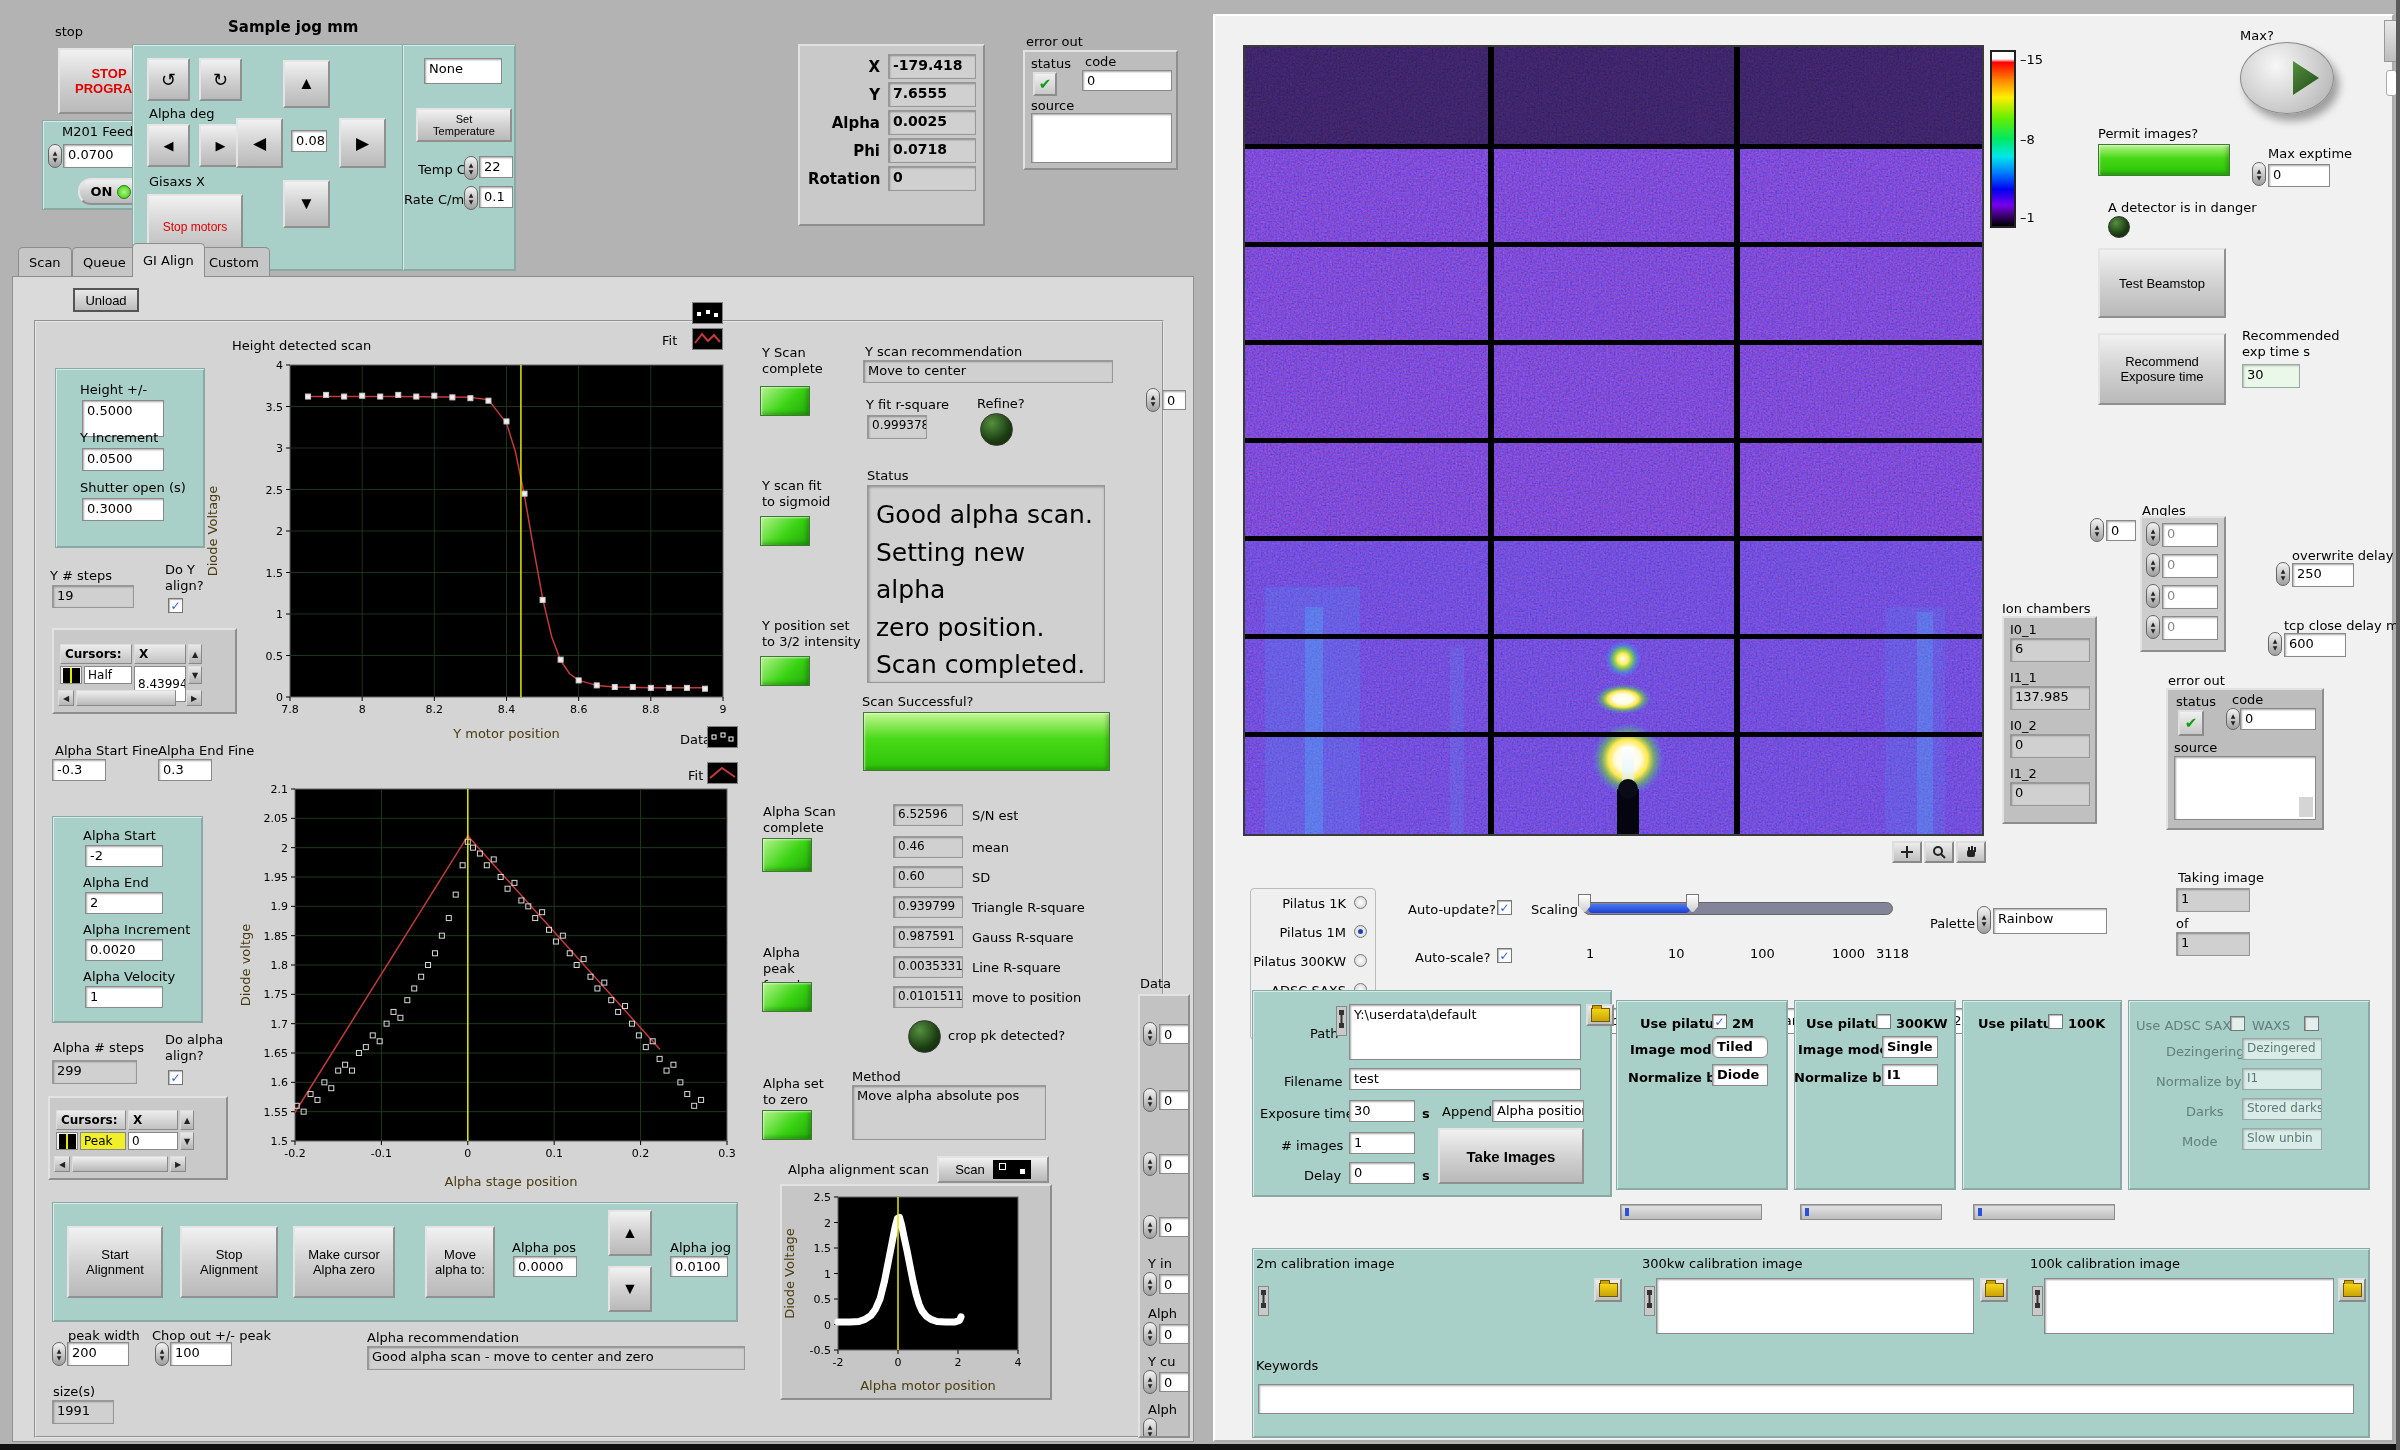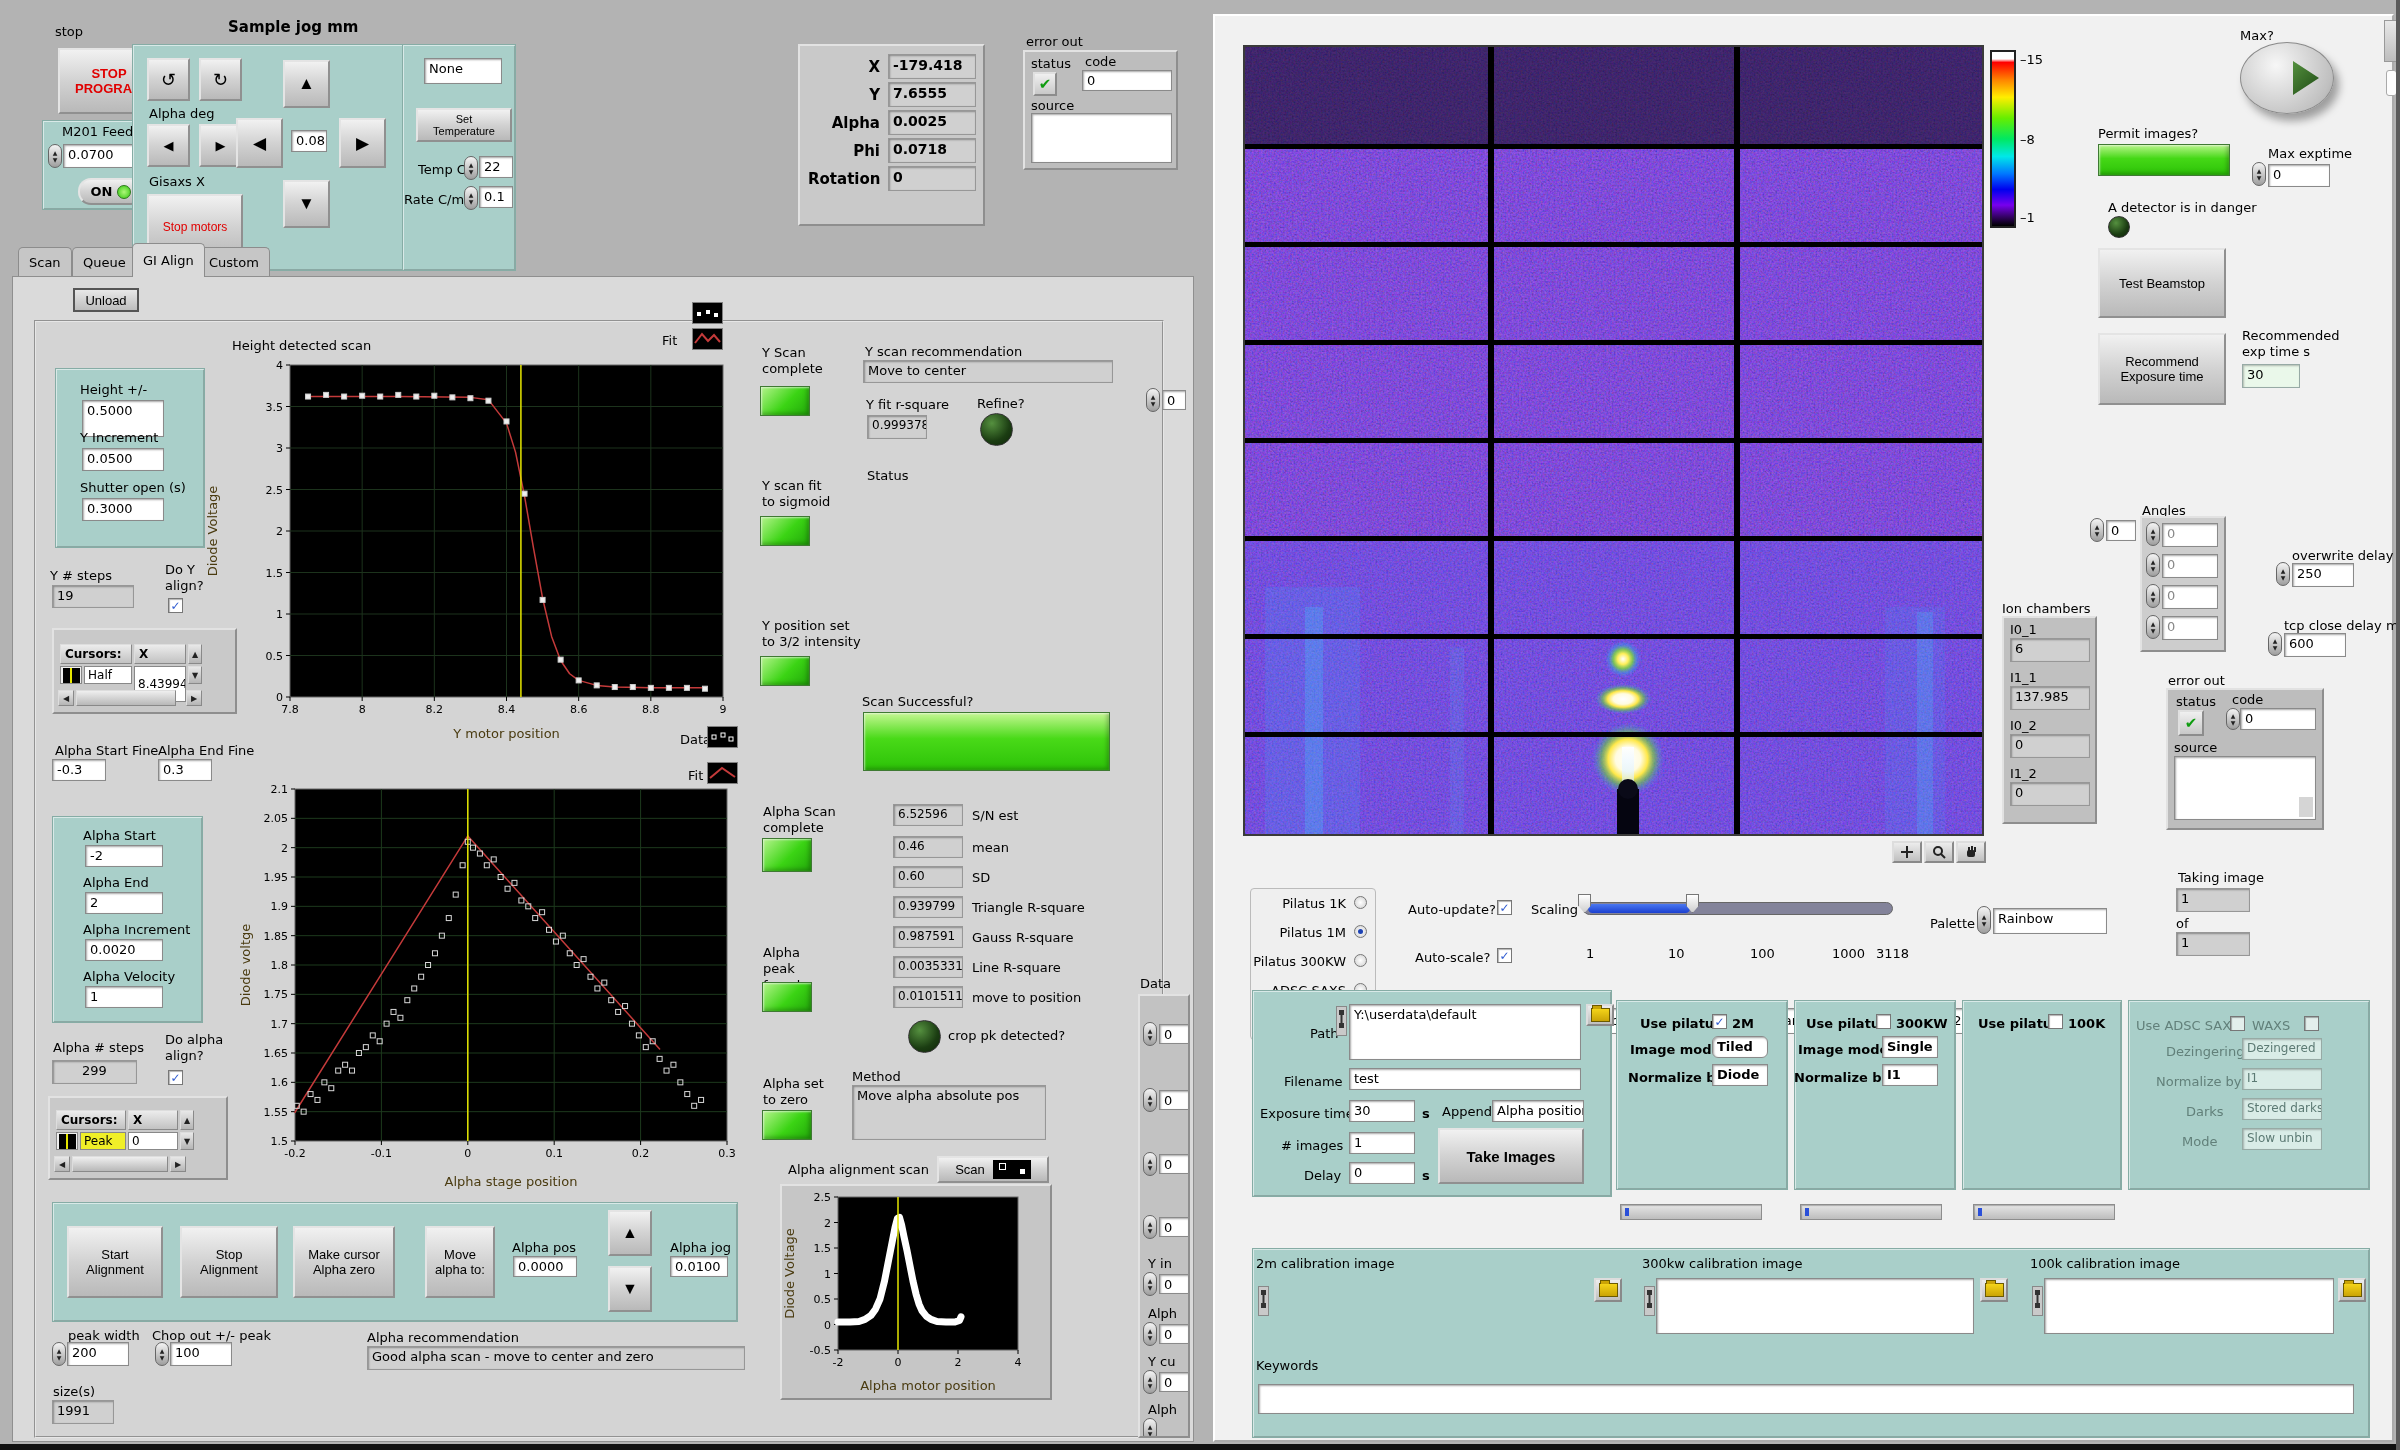--- a/index.html
+++ b/index.html
@@ -265,21 +265,21 @@
   <div class="lbl" style="left:83px;top:828px;">Alpha Start</div>
   <div class="fieldw" style="left:85px;top:845px;width:78px;height:22px;">-2</div>
   <div class="lbl" style="left:83px;top:875px;">Alpha End</div>
   <div class="fieldw" style="left:85px;top:892px;width:78px;height:22px;">2</div>
   <div class="lbl" style="left:83px;top:922px;">Alpha Increment</div>
   <div class="fieldw" style="left:85px;top:939px;width:78px;height:22px;">0.0020</div>
   <div class="lbl" style="left:83px;top:969px;">Alpha Velocity</div>
   <div class="fieldw" style="left:85px;top:986px;width:78px;height:22px;">1</div>
 
   <div class="lbl" style="left:53px;top:1040px;">Alpha # steps</div>
-  <div class="fieldg" style="left:52px;top:1060px;width:85px;height:24px;text-align:center;">299</div>
+  <div class="fieldg" style="left:52px;top:1060px;width:85px;height:24px;">299</div>
   <div class="lblw" style="left:165px;top:1032px;width:64px;">Do alpha align?</div>
   <div class="chk" style="left:168px;top:1070px;">✓</div>
 
   <div class="cursframe" style="left:48px;top:1096px;width:180px;height:84px;"></div>
   <div class="curshead bold" style="left:56px;top:1110px;width:70px;height:20px;">Cursors:</div>
   <div class="curshead bold" style="left:128px;top:1110px;width:50px;height:20px;">X</div>
   <div class="curscell" style="left:56px;top:1132px;width:22px;height:18px;background:#eee;">
       <span class="cursoricon" style="left:2px;top:1px;"></span>
     </div>
   <div class="curscell" style="left:80px;top:1132px;width:46px;height:18px;background:#f0ef28;">Peak</div>
@@ -434,20 +434,26 @@
   <div class="fieldg" style="left:867px;top:415px;width:60px;height:24px;font-size:12px;">0.999378</div>
   <div class="lbl" style="left:977px;top:396px;">Refine?</div>
   <div class="ledoff" style="left:980px;top:413px;width:31px;height:31px;"></div>
   <div class="spin" style="left:1146px;top:388px;">
       <i>▲</i>
       <i>▼</i>
     </div>
   <div class="fieldw" style="left:1162px;top:390px;width:24px;height:20px;">0</div>
 
   <div class="lbl" style="left:867px;top:468px;">Status</div>
+  <div class="statusbox" style="left:867px;top:485px;width:238px;height:198px;">
+    <div>Good alpha scan.</div>
+    <div>Setting new alpha</div>
+    <div>zero position.</div>
+    <div>Scan completed.</div>
+  </div>
 
   <div class="lblw" style="left:762px;top:478px;width:72px;">Y scan fit to sigmoid</div>
   <div class="led" style="left:760px;top:516px;width:48px;height:28px;"></div>
   <div class="lblw" style="left:762px;top:618px;width:100px;">Y position set to 3/2 intensity</div>
   <div class="led" style="left:760px;top:656px;width:48px;height:28px;"></div>
 
   <div class="lbl" style="left:862px;top:694px;">Scan Successful?</div>
   <div class="led" style="left:863px;top:712px;width:245px;height:57px;background:linear-gradient(180deg,#c4f792 0%,#49da18 45%,#2cc208 100%);"></div>
 
   <div class="lblw" style="left:763px;top:804px;width:76px;">Alpha Scan complete</div>

